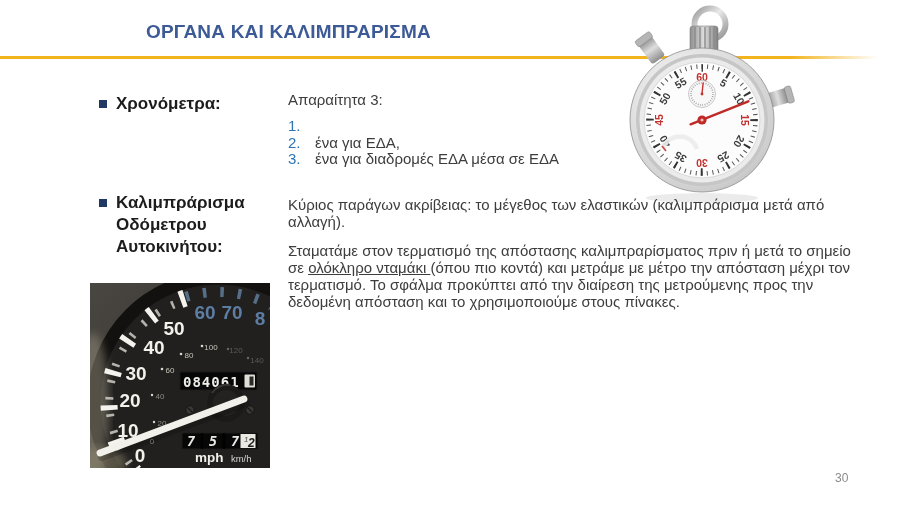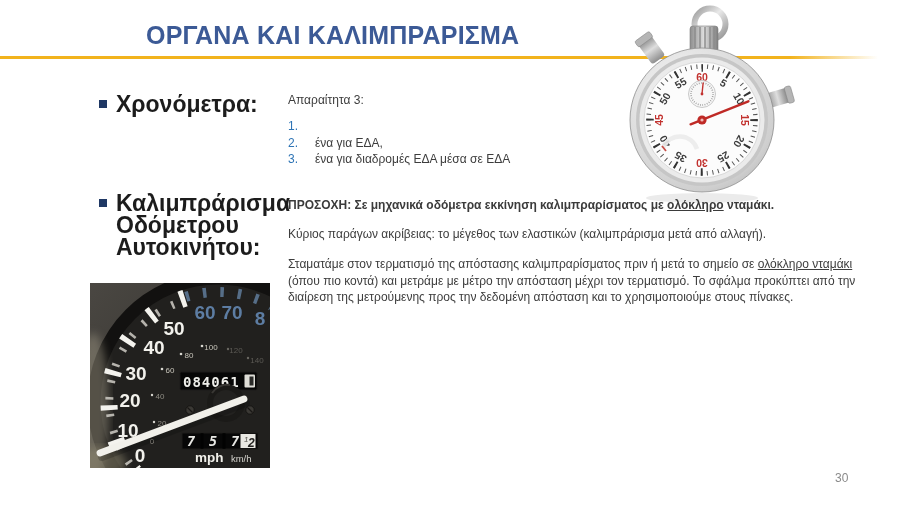--- a/index.html
+++ b/index.html
@@ -1,29 +1,29 @@
 <!DOCTYPE html>
 <html><head>
 <meta charset="utf-8">
 <style>
   html,body{margin:0;padding:0;background:#e9e9e9;}
   .slide{position:relative;width:900px;height:506px;background:#ffffff;overflow:hidden;
          font-family:"Liberation Sans",sans-serif;}
-  .title{position:absolute;left:146px;top:21px;margin:0;font-size:25px;font-weight:bold;
+  .title{position:absolute;left:146px;top:21px;margin:0;font-size:19px;font-weight:bold;
          color:#3c5a96;letter-spacing:.2px;}
   .accent-line{position:absolute;left:0;top:56px;width:878px;height:2.6px;z-index:0;
          background:linear-gradient(to right,#f2b31d 90%,rgba(242,179,29,0));}
   .stopwatch{position:absolute;left:600px;top:0;width:196px;height:206px;z-index:2;}
   .odometer{position:absolute;left:90px;top:283px;width:180px;height:185px;}
   .bullet{position:absolute;left:99px;display:flex;width:186px;color:#1c1c1c;
-          font-size:23px;font-weight:bold;line-height:22px;}
+          font-size:17px;font-weight:bold;line-height:22px;}
   .bullet-1{top:93px;} .bullet-2{top:192px;}
   .sq{width:8px;height:8px;background:#1f3864;margin:7px 9px 0 0;flex:none;}
   .content{position:absolute;left:288px;top:92px;width:578px;color:#3d3d3d;
-           font-size:12px;line-height:16.8px;}
+           font-size:15px;line-height:16.8px;}
   .intro{margin:0 0 9px 0;}
   .nlist{margin:0 0 29px 0;}
   .lrow{display:flex;}
   .lnum{width:27px;flex:none;color:#2e74b5;}
   p.para{margin:0 0 12.5px 0;}
   p.b{font-weight:bold;color:#3b3b3b;}
   .u{text-decoration:underline;}
   .page-number{position:absolute;left:835px;top:471px;font-size:12px;color:#8a8a8a;}
   .swn{font-size:10.5px;font-weight:bold;fill:#3d3d3d;text-anchor:middle;}
   .swn.red{fill:#c2312e;}
@@ -273,19 +273,18 @@
       </div>
       <div class="lrow">
         <span class="lnum">2.</span>
         <span>ένα για ΕΔΑ,</span>
       </div>
       <div class="lrow">
         <span class="lnum">3.</span>
         <span>ένα για διαδρομές ΕΔΑ μέσα σε ΕΔΑ</span>
       </div>
     </div>
-    <p class="para b"><span>ΠΡΟΣΟΧΗ: Σε μηχανικά οδόμετρα εκκίνηση καλιμπραρίσματος με </span><span class="u">ολόκληρο</span><span> νταμάκι.</span></p>
     <p class="para"><span>Κύριος παράγων ακρίβειας: το μέγεθος των ελαστικών (καλιμπράρισμα μετά από αλλαγή).</span></p>
     <p class="para"><span>Σταματάμε στον τερματισμό της απόστασης καλιμπραρίσματος πριν ή μετά το σημείο σε </span><span class="u">ολόκληρο νταμάκι </span><span>(όπου πιο κοντά) και μετράμε με μέτρο την απόσταση μέχρι τον τερματισμό. Το σφάλμα προκύπτει από την διαίρεση της μετρούμενης προς την δεδομένη απόσταση και το χρησιμοποιούμε στους πίνακες.</span></p>
   </div>
 
   <div class="page-number">30</div>
 </div>
 
 </body></html>

